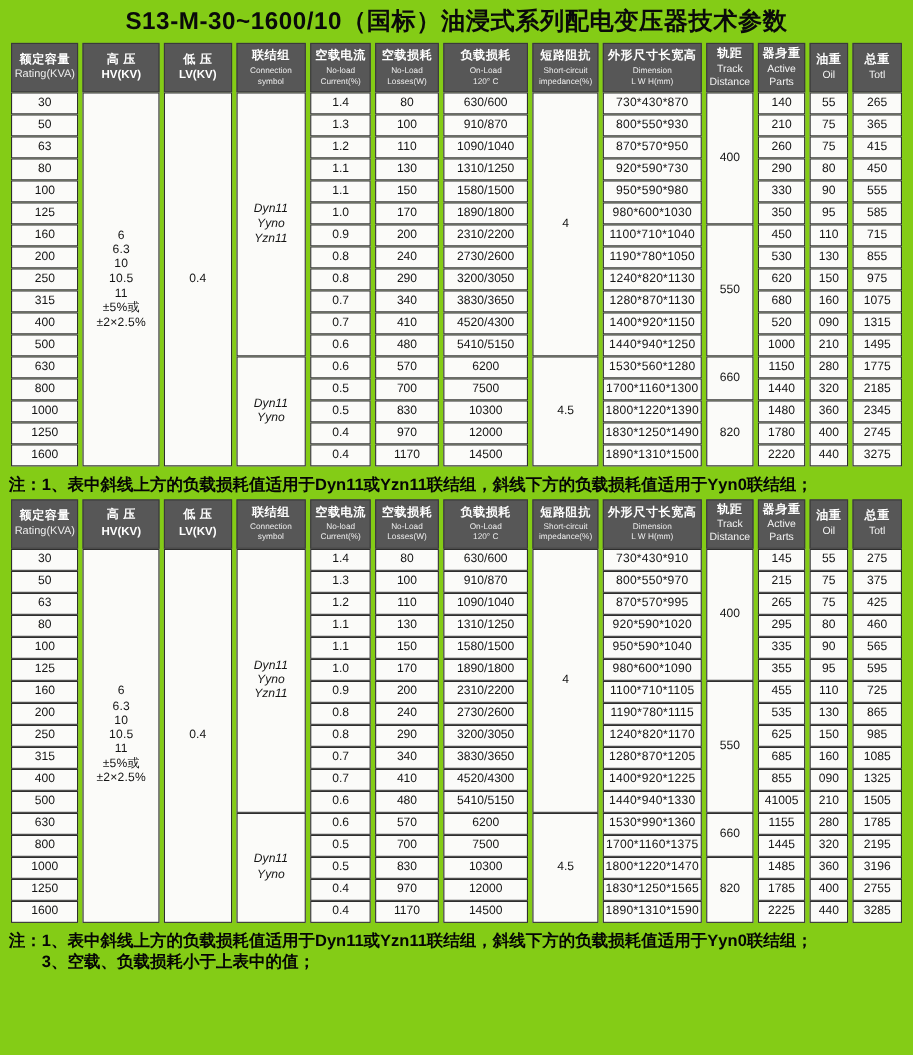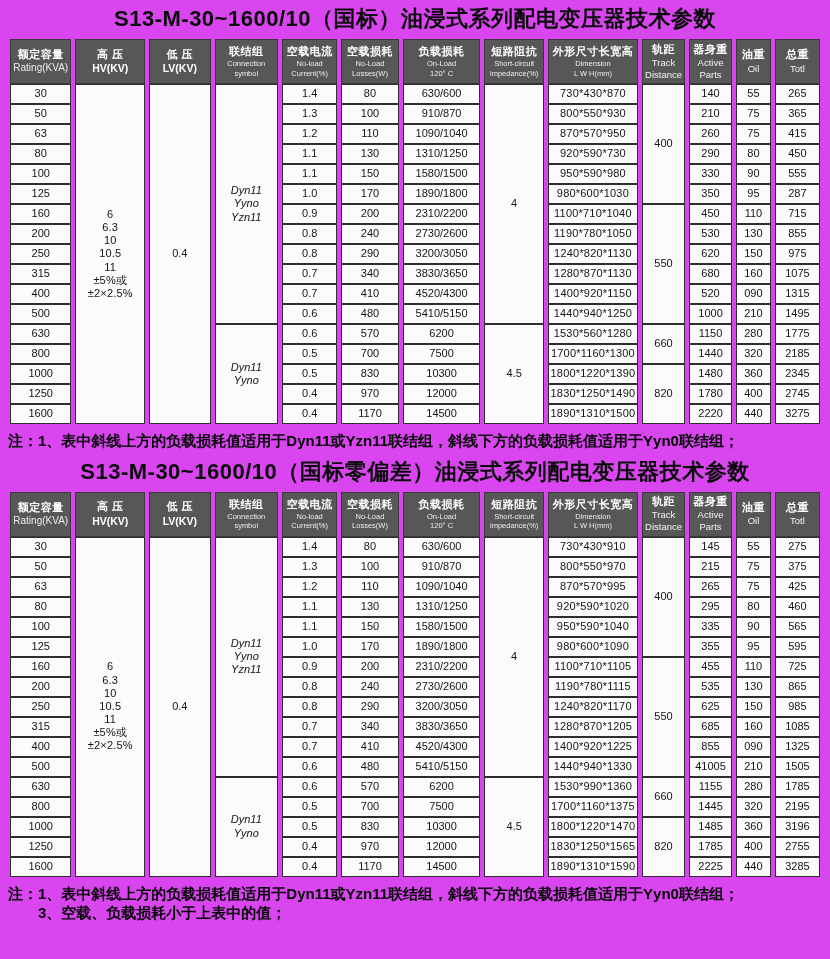--- a/index.html
+++ b/index.html
@@ -4,21 +4,21 @@
 <style>
   * { margin: 0; padding: 0; box-sizing: border-box; }
   html, body { width: 830px; background: #f3f3f1; }
   body {
     font-family: "Liberation Sans", "DejaVu Sans", sans-serif;
     color: #111;
   }
   .page {
     width: 830px;
     height: 959px;
-    background: #d946ef;
+    background: #84cc16;
     overflow: hidden;
     padding-top: 2px;
   }
   .table-title {
     text-align: center;
     font-size: 22px;
     font-weight: bold;
     color: #0a0a0a;
     letter-spacing: 0.5px;
     margin: 2px 0 5px 0;
@@ -243,21 +243,21 @@
               <td class="c-total">555</td>
             </tr>
             <tr>
               <td class="c-rating">125</td>
               <td class="c-current">1.0</td>
               <td class="c-noload">170</td>
               <td class="c-onload">1890/1800</td>
               <td class="c-dimension">980*600*1030</td>
               <td class="c-parts">350</td>
               <td class="c-oil">95</td>
-              <td class="c-total">287</td>
+              <td class="c-total">585</td>
             </tr>
             <tr>
               <td class="c-rating">160</td>
               <td class="c-current">0.9</td>
               <td class="c-noload">200</td>
               <td class="c-onload">2310/2200</td>
               <td class="c-dimension">1100*710*1040</td>
               <td class="c-track merged" rowspan="6">550</td>
               <td class="c-parts">450</td>
               <td class="c-oil">110</td>
@@ -370,21 +370,20 @@
             </tr>
           </tbody>
         </table>
       </div>
     <div class="notes">
       <div class="note-line">注：1、表中斜线上方的负载损耗值适用于Dyn11或Yzn11联结组，斜线下方的负载损耗值适用于Yyn0联结组；</div>
     </div>
   </div>
 
   <div class="table-section sec2">
-    <div class="table-title">S13-M-30~1600/10（国标零偏差）油浸式系列配电变压器技术参数</div>
     <div class="table-host">
         <table class="spec">
           <colgroup>
             <col style="width: 60px;">
             <col style="width: 68px;">
             <col style="width: 60px;">
             <col style="width: 62px;">
             <col style="width: 54px;">
             <col style="width: 56px;">
             <col style="width: 76px;">

